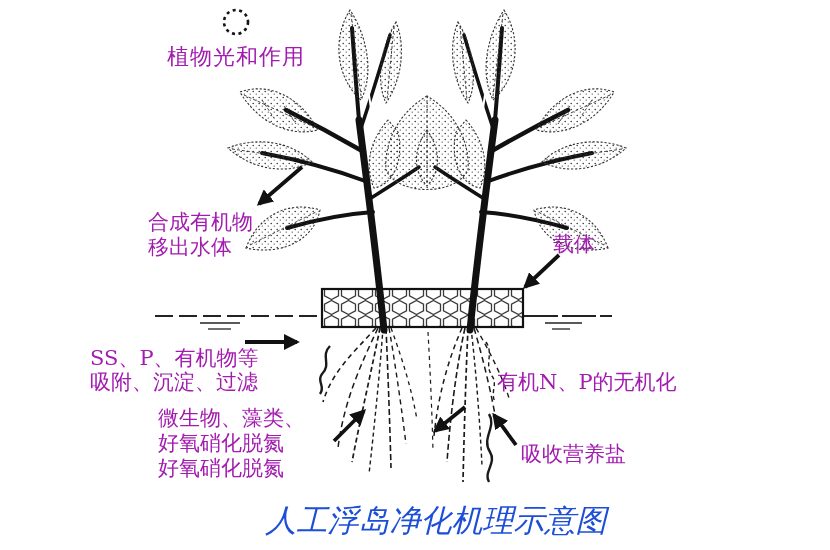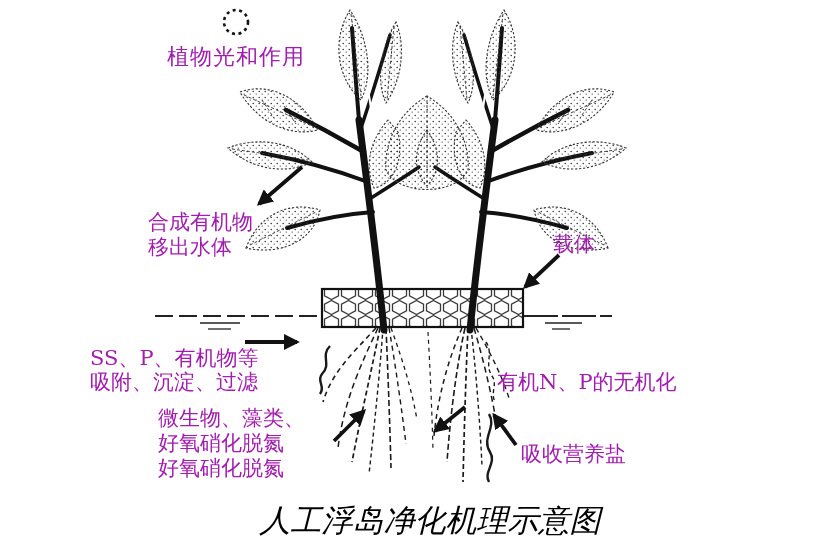--- a/index.html
+++ b/index.html
@@ -29,25 +29,25 @@
   .photos { left: 167px; top: 44px; font-size: 22px; letter-spacing: 1px; }
   .synth  { left: 148px; top: 210px; width: 146px; }
   .carrier{ left: 553px; top: 232px; }
   .adsorb { left: 90px;  top: 346px; width: 214px; line-height: 24px; }
   .biofilm{ left: 158px; top: 406px; width: 180px; }
   .mineral{ left: 497px; top: 370px; }
   .release{ left: 399px; top: 441px; }
   .absorb { left: 521px; top: 442px; }
   .dtitle {
     position: absolute;
-    left: 180px; top: 500px; width: 500px;
+    left: 186px; top: 500px; width: 500px;
     text-align: center;
     font-size: 31px;
     font-style: italic;
-    color: #000000;
+    color: #1d4ed8;
     white-space: nowrap;
   }
 </style>
 </head>
 <body>
 
 <div class="stage">
 
   <svg class="canvas" viewBox="0 0 830 550" aria-hidden="true">
     <defs>

